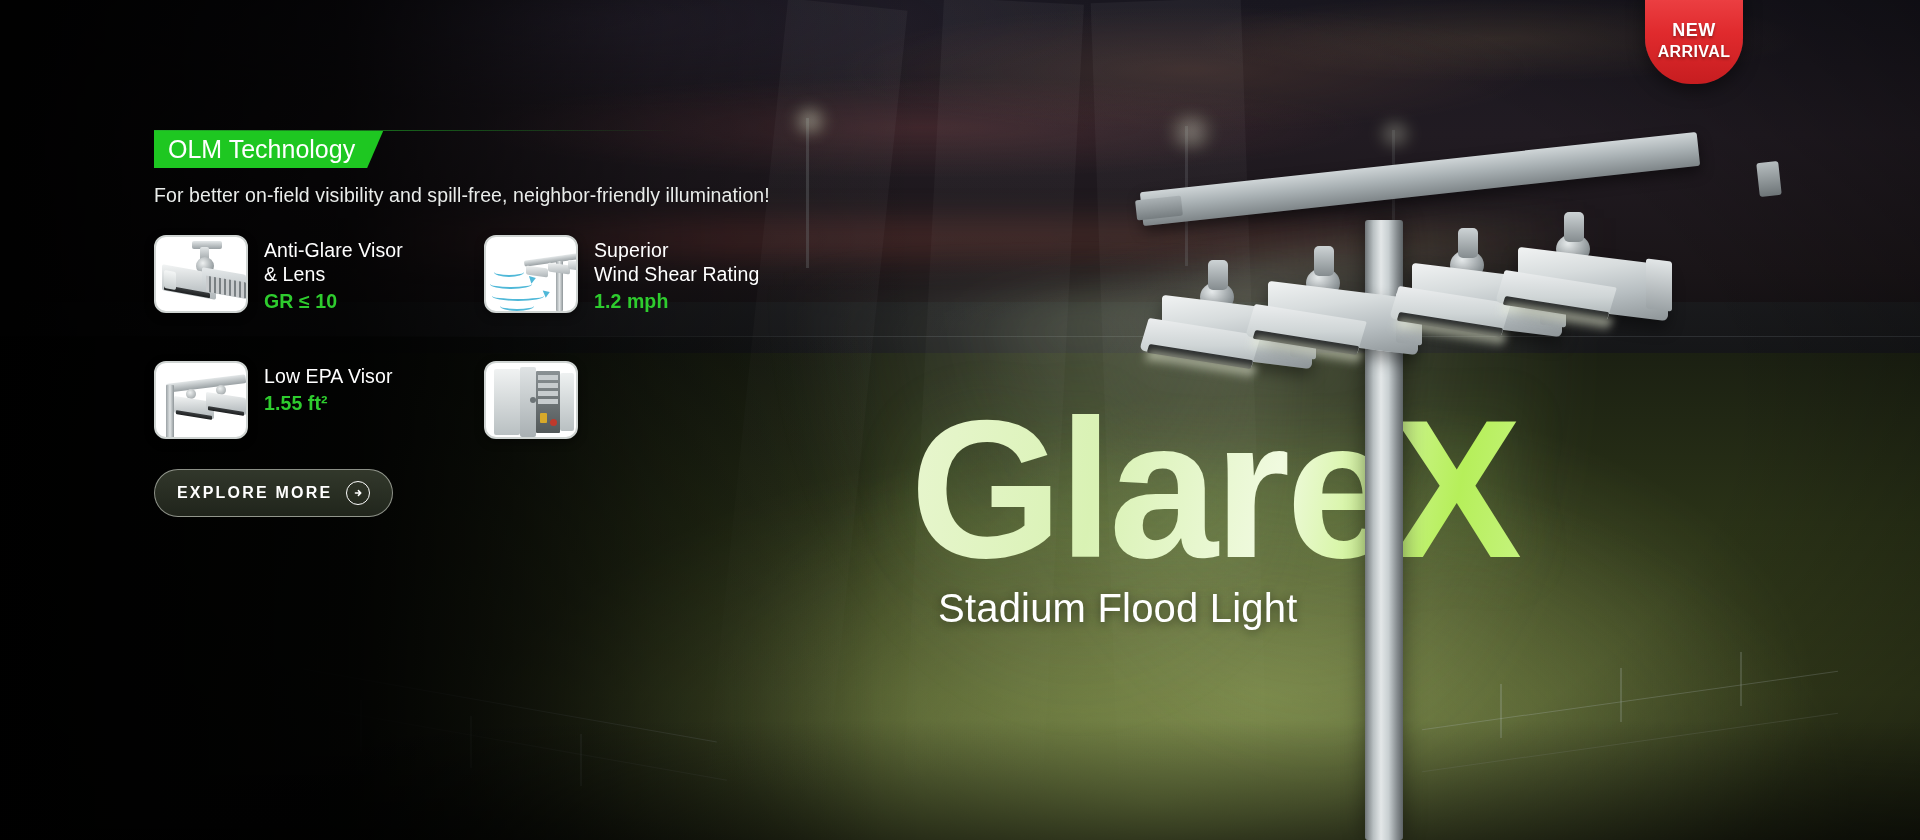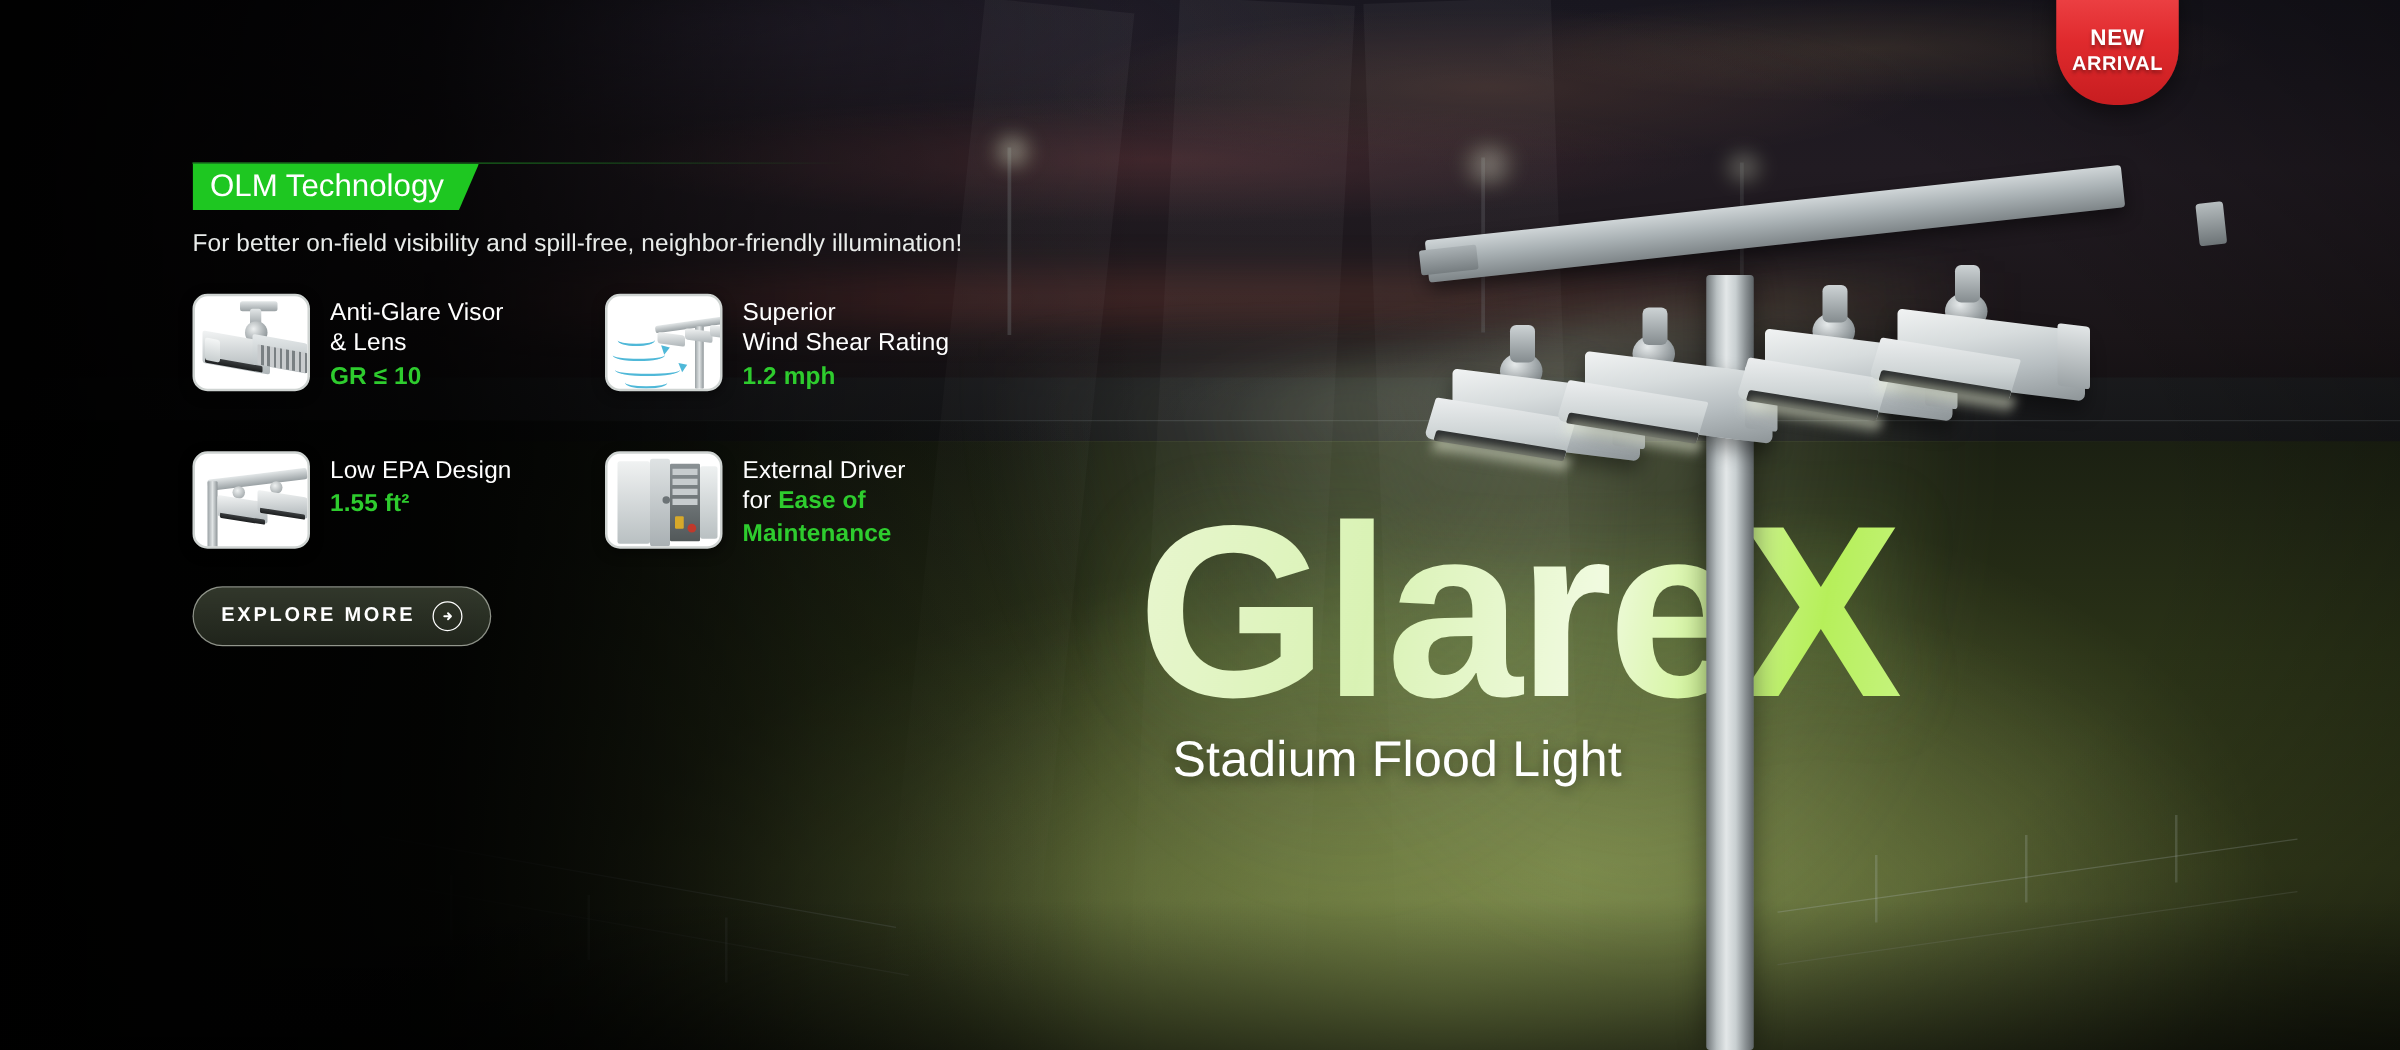--- a/index.html
+++ b/index.html
@@ -464,44 +464,39 @@
           <div class="mi mi-arm" style="left:10px;top:16px;width:80px;height:9px;transform:rotate(-7deg);"></div>
           <div class="mi mi-pole" style="left:10px;top:22px;width:8px;height:54px;"></div>
           <div class="mi" style="left:30px;top:26px;width:10px;height:10px;border-radius:50%;background:radial-gradient(circle at 40% 35%,#eef1f1,#8f9699);"></div>
           <div class="mi" style="left:60px;top:22px;width:10px;height:10px;border-radius:50%;background:radial-gradient(circle at 40% 35%,#eef1f1,#8f9699);"></div>
           <div class="mi mi-head" style="left:18px;top:36px;width:40px;height:17px;transform:skewY(9deg);"></div>
           <div class="mi mi-head" style="left:50px;top:32px;width:40px;height:17px;transform:skewY(9deg);"></div>
           <div class="mi mi-dark" style="left:20px;top:50px;width:36px;height:4px;transform:skewY(9deg);"></div>
           <div class="mi mi-dark" style="left:52px;top:46px;width:36px;height:4px;transform:skewY(9deg);"></div>
         </div>
         <div class="ftext">
-          <div class="ftitle">Low EPA Design</div>
+          <div class="ftitle">Low EPA Visor</div>
           <div class="fval">1.55 ft²</div>
         </div>
       </div>
 
       <div class="feature">
         <div class="thumb">
           <div class="mi mi-driver-body" style="left:8px;top:6px;width:26px;height:66px;"></div>
           <div class="mi mi-driver-body" style="left:34px;top:4px;width:16px;height:70px;background:linear-gradient(180deg,#dfe3e4,#a9b0b3);"></div>
           <div class="mi mi-driver-inner" style="left:50px;top:8px;width:24px;height:62px;"></div>
           <div class="mi" style="left:52px;top:12px;width:20px;height:5px;background:#c7ccce;"></div>
           <div class="mi" style="left:52px;top:20px;width:20px;height:5px;background:#c7ccce;"></div>
           <div class="mi" style="left:52px;top:28px;width:20px;height:5px;background:#c7ccce;"></div>
           <div class="mi" style="left:52px;top:36px;width:20px;height:5px;background:#c7ccce;"></div>
           <div class="mi mi-chip" style="left:54px;top:50px;width:7px;height:10px;"></div>
           <div class="mi mi-chip2" style="left:64px;top:56px;width:7px;height:7px;"></div>
           <div class="mi mi-driver-body" style="left:74px;top:10px;width:14px;height:58px;background:linear-gradient(180deg,#eef1f1,#b9c0c2);"></div>
           <div class="mi" style="left:44px;top:34px;width:6px;height:6px;border-radius:50%;background:#6c7376;"></div>
         </div>
-        <div class="ftext">
-          <div class="ftitle">External Driver</div>
-          <div class="ftitle"><span>for </span><span class="inline-green">Ease of</span></div>
-          <div class="fval">Maintenance</div>
-        </div>
       </div>
 
     </div>
 
     <div class="cta">
       <span>EXPLORE MORE</span>
       <span class="cta-arrow">
         <svg width="12" height="12" viewBox="0 0 12 12" aria-hidden="true">
           <path d="M3.4 6h5.2M6.4 3.6L8.8 6l-2.4 2.4" fill="none" stroke="#ffffff" stroke-width="1.5" stroke-linecap="round" stroke-linejoin="round"></path>
         </svg>

